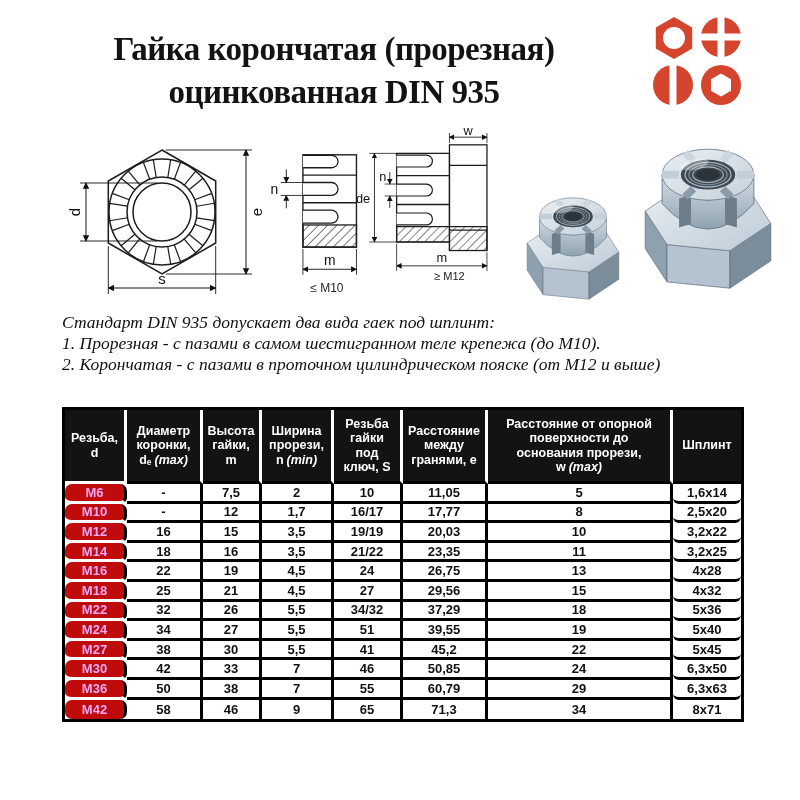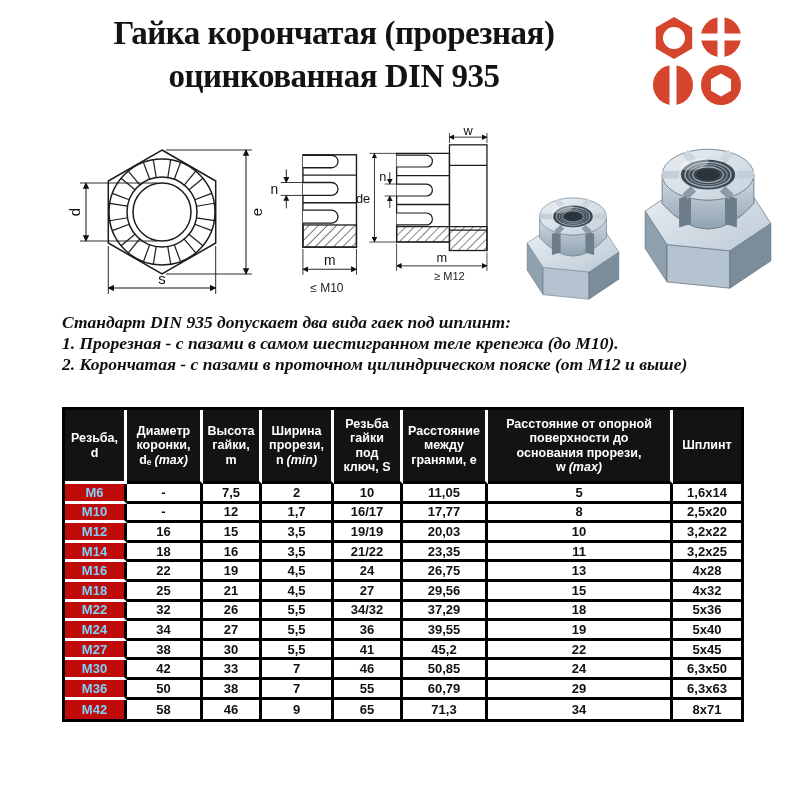--- a/index.html
+++ b/index.html
@@ -4,21 +4,21 @@
 <style>
   * { box-sizing: border-box; margin: 0; padding: 0; }
   html, body { width: 800px; height: 800px; overflow: hidden; }
   body {
     position: relative;
     background: #ffffff;
     font-family: "Liberation Sans", "DejaVu Sans", sans-serif;
     color: #111;
   }
   .title {
-    position: absolute; left: 28px; top: 12px; width: 612px;
+    position: absolute; left: 28px; top: 28px; width: 612px;
     text-align: center;
     font-family: "Liberation Serif", "DejaVu Serif", serif;
     font-weight: bold; font-size: 33px; line-height: 1.3;
     color: #131313; letter-spacing: -0.5px;
   }
   .logo { position: absolute; left: 652px; top: 16px; }
   .lg { fill: var(--logo-red, #d5442c); }
 
   #tv { position: absolute; left: 62px;  top: 136px; }
   #ss { position: absolute; left: 266px; top: 140px; }
@@ -28,21 +28,21 @@
   .dln  { stroke: #1c1c1c; stroke-width: 1.5; fill: none; }
   .dlnw { stroke: #1c1c1c; stroke-width: 1.4; fill: #fff; }
   .ext  { stroke: #151515; stroke-width: 0.9; }
   .dim  { stroke: #151515; stroke-width: 1; marker-start: url(#arw); marker-end: url(#arw); }
   .dimlabel { font-family: "Liberation Sans","DejaVu Sans",sans-serif; font-size: 15px; fill: #111; }
   .caption  { font-family: "Liberation Sans","DejaVu Sans",sans-serif; font-size: 13px; fill: #222; }
 
   .desc {
     position: absolute; left: 62px; top: 312px; width: 700px;
     font-family: "Liberation Serif", "DejaVu Serif", serif;
-    font-weight: bold; font-style: italic;
+    font-weight: normal; font-style: italic;
     font-size: 17.5px; line-height: 1.2; color: #101010;
   }
 
   table.spec {
     position: absolute; left: 62px; top: 407px;
     border-collapse: separate; border-spacing: 0;
     table-layout: fixed; width: 682px;
     border: 3px solid #000;
     font-weight: bold;
   }
@@ -56,25 +56,26 @@
   table.spec th:first-child { border-bottom-color: #fff; }
   .ht { white-space: pre-line; display: block; }
   .hs { display: block; }
   .hs i { font-style: italic; margin-left: 3px; }
   table.spec td {
     background: #fff;
     border-right: 3px solid #000; border-bottom: 3px solid #000;
     height: 19.6px; text-align: center; vertical-align: middle;
     font-size: 13px; color: #111; padding: 0;
   }
-  table.spec td:last-child { border-right: 0; }
+  table.spec td:last-child { border-right: 0; border-radius: 6px; }
   table.spec tr:last-child td { border-bottom: 0; }
   table.spec td.label {
-    background: var(--label-red, #c00b0b); color: #7dd3fc;
+    background: var(--label-red, #c00b0b); color: #f0abfc;
     border-bottom-color: #fff;
+    border-radius: 7px;
   }
 </style>
 </head>
 <body>
 
 <svg width="0" height="0" style="position:absolute" aria-hidden="true">
   <defs>
     <marker id="arw" viewBox="0 0 10 10" refX="9" refY="5" markerWidth="6.5" markerHeight="6.5" orient="auto-start-reverse">
       <path d="M0,0 L10,5 L0,10 z" fill="#111"></path>
     </marker>
@@ -373,21 +374,21 @@
         <td>34/32</td>
         <td>37,29</td>
         <td>18</td>
         <td>5x36</td>
       </tr>
       <tr>
         <td class="label">M24</td>
         <td>34</td>
         <td>27</td>
         <td>5,5</td>
-        <td>36</td>
+        <td>51</td>
         <td>39,55</td>
         <td>19</td>
         <td>5x40</td>
       </tr>
       <tr>
         <td class="label">M27</td>
         <td>38</td>
         <td>30</td>
         <td>5,5</td>
         <td>41</td>

